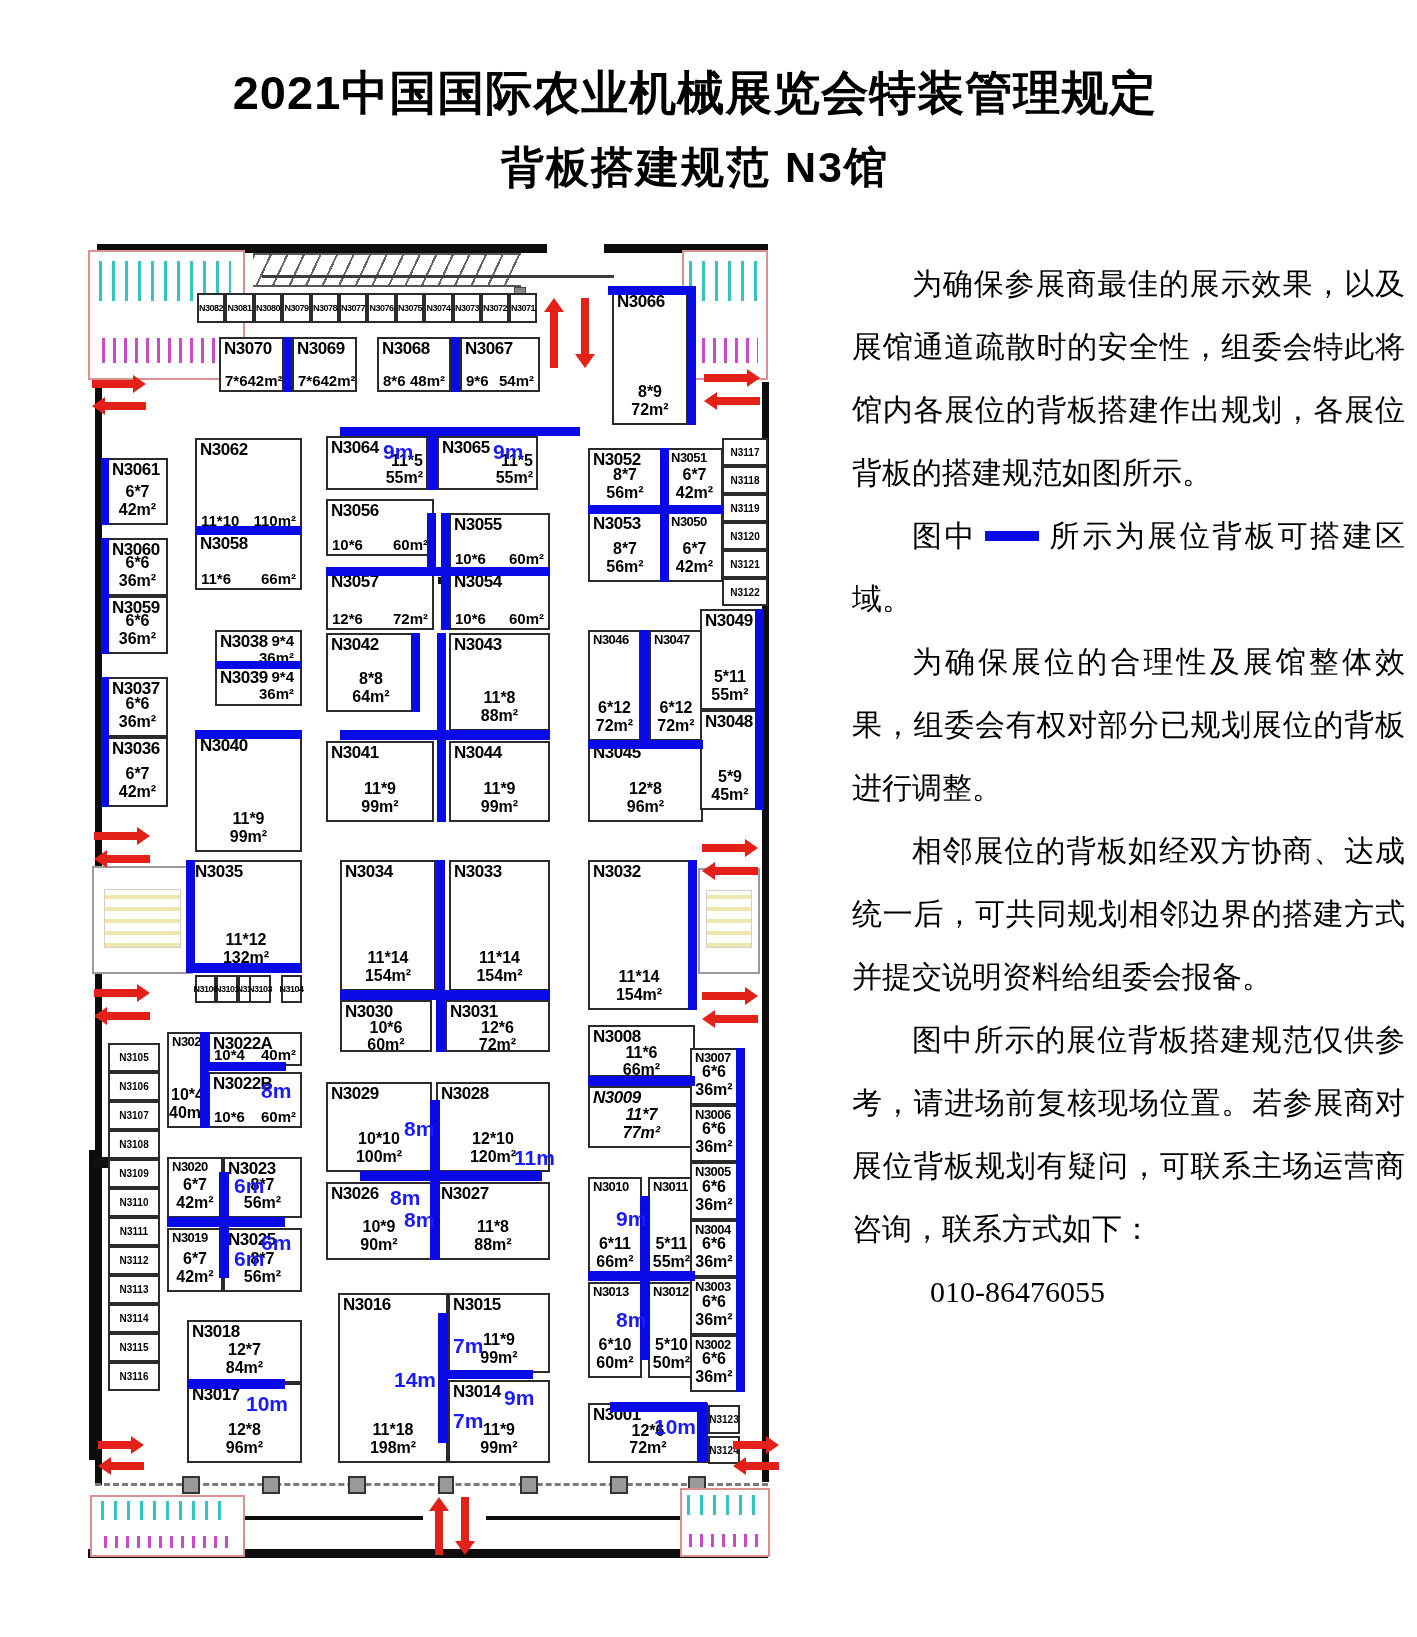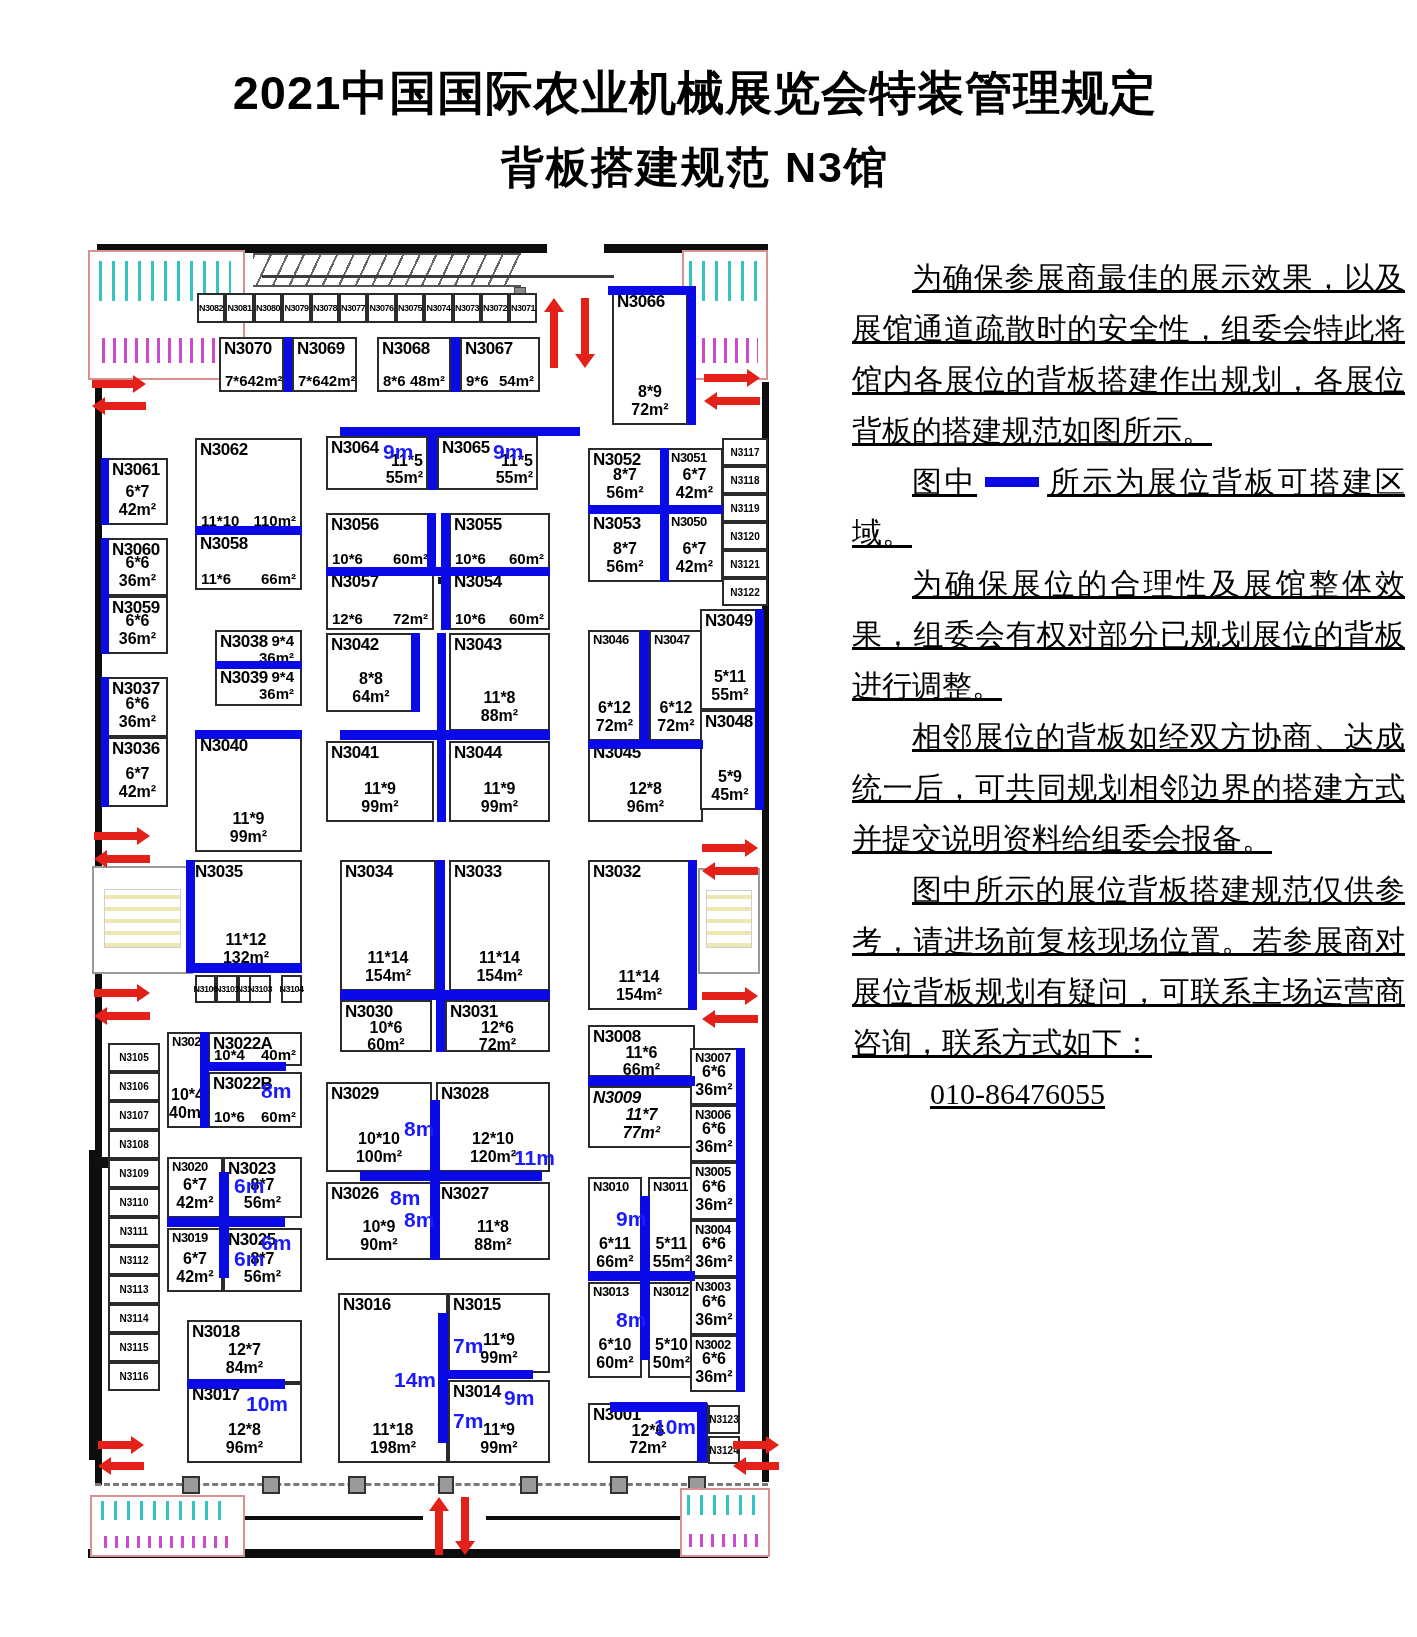--- a/index.html
+++ b/index.html
@@ -5,22 +5,22 @@
   html,body{margin:0;padding:0;background:#fff;}
   .page{position:relative;width:1417px;height:1637px;background:#fff;overflow:hidden;
         font-family:"Liberation Sans",sans-serif;}
   
   .title{position:absolute;left:0;top:62px;width:1390px;text-align:center;
          font-weight:bold;color:#000;}
   .title .l1{font-size:47px;letter-spacing:1px;}
   .title .l2{font-size:43px;margin-top:14px;letter-spacing:2px;}
   
   .info{position:absolute;left:852px;top:252px;width:553px;
-        font-family:"Liberation Serif",serif;font-size:30px;line-height:51px;
-        text-align:justify;color:#000;text-decoration:underline;}
+        font-family:"Liberation Serif",serif;font-size:30px;line-height:63px;
+        text-align:justify;color:#000;}
   .info p{margin:0;text-indent:2em;}
   .info .phone{text-indent:2.6em;font-family:"Liberation Serif",serif;}
   .legbar{display:inline-block;width:54px;height:10px;background:#0a0ae6;
           vertical-align:middle;margin:0 8px 6px 8px;}
   
   .booth{position:absolute;border:2px solid #2b2b2b;background:#fff;box-sizing:border-box;}
   .bid{position:absolute;top:0px;left:3px;font-weight:bold;font-size:17px;letter-spacing:-0.5px;white-space:nowrap;}
   .bid.small{font-size:13px;}
   .row{position:absolute;left:4px;right:4px;bottom:1px;display:flex;justify-content:space-between;
        font-weight:bold;font-size:15px;white-space:nowrap;}
@@ -222,21 +222,21 @@
           <div class="">55m²</div>
         </div>
       </div>
       <div class="booth" style="left: 437px; top: 436px; width: 101px; height: 54px; padding-left: 32px;">
         <div class="bid">N3065</div>
         <div class="stkr">
           <div class="">11*5</div>
           <div class="">55m²</div>
         </div>
       </div>
-      <div class="booth" style="left: 326px; top: 513px; width: 108px; height: 57px;">
+      <div class="booth" style="left: 326px; top: 499px; width: 108px; height: 57px;">
         <div class="bid">N3056</div>
         <div class="row">
           <div class="">10*6</div>
           <div class="">60m²</div>
         </div>
       </div>
       <div class="booth" style="left: 326px; top: 570px; width: 108px; height: 60px;">
         <div class="bid">N3057</div>
         <div class="row">
           <div class="">12*6</div>

